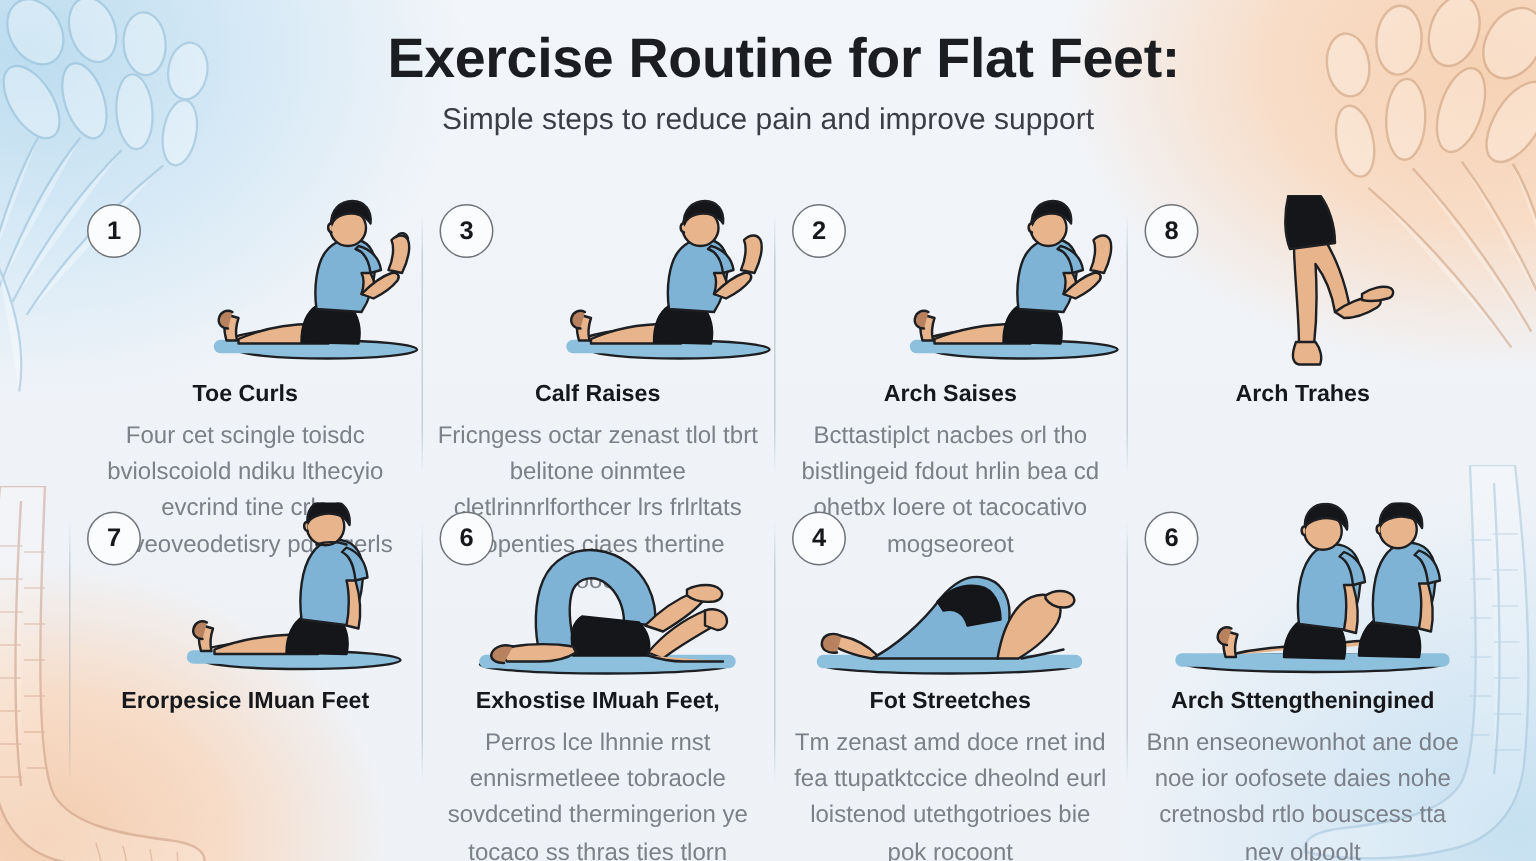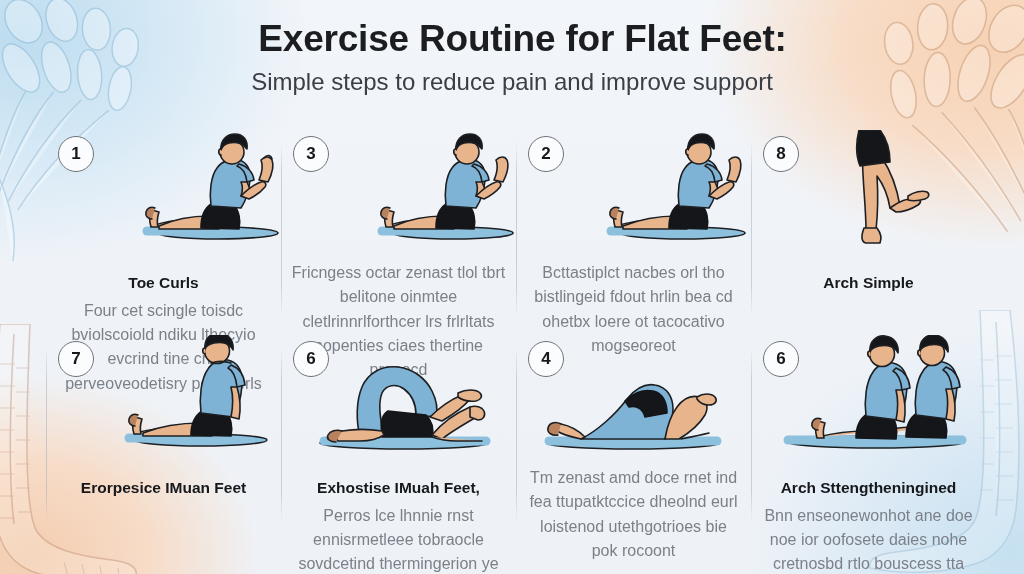--- a/index.html
+++ b/index.html
@@ -25,21 +25,21 @@
   .bones.br{right:-26px;bottom:-26px;width:185px;height:290px;transform:scaleX(-1);}
   .bones.bl,.bones.br{opacity:.45;}
 
   
   .header{position:absolute;left:0;right:0;top:18px;text-align:center;z-index:6;}
   .title{
     font-size:37px;font-weight:700;color:#1b1d21;letter-spacing:-.2px;
     line-height:1.12;margin:0;padding-left:21px;
   }
   .subtitle{
-    font-size:24px;font-weight:400;color:#3b3f45;margin:9px 0 0 0;line-height:1.2;
+    font-size:20px;font-weight:400;color:#3b3f45;margin:9px 0 0 0;line-height:1.2;
   }
 
   
   .grid{
     position:absolute;left:46px;top:128px;width:940px;
     display:grid;grid-template-columns:repeat(4,1fr);
     grid-auto-rows:205px;z-index:5;
   }
   .card{position:relative;padding:0 10px;box-sizing:border-box;}
   .card + .card::before{
@@ -48,21 +48,21 @@
   }
   .badge{
     position:absolute;left:12px;top:8px;width:34px;height:34px;border-radius:50%;
     background:#fbfcfd;border:1.6px solid #6f747a;
     display:flex;align-items:center;justify-content:center;
     font-size:17px;font-weight:700;color:#16181b;z-index:3;
   }
   .figure{position:absolute;left:0;right:0;top:2px;height:122px;}
   .figure svg{display:block;width:100%;height:100%;}
   .caption{position:absolute;left:4px;right:4px;top:126px;text-align:center;}
-  .cap-title{font-size:15.5px;font-weight:700;color:#16181b;line-height:1.15;margin-top:20px;}
+  .cap-title{font-size:15.5px;font-weight:700;color:#16181b;line-height:1.15;}
   .cap-body{
     font-size:16px;color:#7b8089;line-height:1.52;margin-top:7px;
     padding:0 6px;
   }
 </style>
 </head>
 <body>
 
 <div class="poster">
 
@@ -191,20 +191,21 @@
             <path d="M196 52 C199 58 200 64 198 68 L190 66 C192 60 192 56 190 52 Z" fill="#e8b48c"></path>
             <path d="M190 66 C196 60 204 54 210 52 C214 51 216 54 214 57 C210 62 204 66 198 69 Z" fill="#e8b48c"></path>
             <path d="M210 30 C214 26 219 26 221 30 C223 35 221 44 217 52 L208 50 C211 43 212 35 210 30 Z" fill="#e8b48c"></path>
             <circle cx="181" cy="22" r="12" fill="#e8b48c"></circle>
             <path d="M170 20 C169 10 176 4 184 4 C192 4 197 10 196 19 C193 14 186 11 178 13 C174 14 171 17 170 20 Z" fill="#14161a"></path>
             <path d="M170 19 C167 19 167 24 170 25" fill="#e8b48c"></path>
           </g>
         </svg>
       </div>
       <div class="caption">
+        <div class="cap-title">Calf Raises</div>
         <div class="cap-body">Fricngess octar zenast tlol tbrt belitone oinmtee cletlrinnrlforthcer lrs frlrltats nopenties ciaes thertine prooocd</div>
       </div>
     </div>
 
     <div class="card">
       <div class="badge">2</div>
       <div class="figure">
         <svg viewBox="0 0 225 122">
           <g stroke="#1d1f22" stroke-width="1.6" stroke-linecap="round" stroke-linejoin="round">
             <ellipse cx="162" cy="103" rx="62" ry="6" fill="#8cc0dd"></ellipse>
@@ -220,20 +221,21 @@
             <path d="M194 52 C197 58 198 64 196 68 L188 66 C190 60 190 56 188 52 Z" fill="#e8b48c"></path>
             <path d="M188 66 C194 60 202 54 208 52 C212 51 214 54 212 57 C208 62 202 66 196 69 Z" fill="#e8b48c"></path>
             <path d="M208 30 C212 26 217 26 219 30 C221 35 219 44 215 52 L206 50 C209 43 210 35 208 30 Z" fill="#e8b48c"></path>
             <circle cx="178" cy="22" r="12" fill="#e8b48c"></circle>
             <path d="M167 20 C166 10 173 4 181 4 C189 4 194 10 193 19 C190 14 183 11 175 13 C171 14 168 17 167 20 Z" fill="#14161a"></path>
             <path d="M167 19 C164 19 164 24 167 25" fill="#e8b48c"></path>
           </g>
         </svg>
       </div>
       <div class="caption">
+        <div class="cap-title">Arch Saises</div>
         <div class="cap-body">Bcttastiplct nacbes orl tho bistlingeid fdout hrlin bea cd ohetbx loere ot tacocativo mogseoreot</div>
       </div>
     </div>
 
     <div class="card">
       <div class="badge">8</div>
       <div class="figure">
         <svg viewBox="0 0 225 122">
           <g stroke="#1d1f22" stroke-width="1.6" stroke-linecap="round" stroke-linejoin="round">
             <circle cx="118" cy="-46" r="12" fill="#e8b48c"></circle>
@@ -241,21 +243,21 @@
                      C122 82 122 62 121 46 C127 54 132 66 134 78 L144 76
                      C141 58 134 40 126 28 C122 20 118 14 112 12 Z" fill="#e8b48c"></path>
             <path d="M103 0 C100 12 100 26 104 36 L134 32 C134 20 130 8 124 0 Z" fill="#14161a"></path>
             <path d="M108 98 C105 106 105 112 110 113 L124 113 C126 108 124 102 121 98 Z" fill="#e8b48c"></path>
             <path d="M134 78 C142 72 152 68 160 68 C165 68 166 72 162 75 C154 80 146 82 140 82 Z" fill="#e8b48c"></path>
             <path d="M152 66 C158 62 166 60 171 62 C174 64 173 68 169 69 C162 71 156 71 152 70 Z" fill="#e8b48c"></path>
           </g>
         </svg>
       </div>
       <div class="caption">
-        <div class="cap-title">Arch Simple</div>
+        <div class="cap-title">Arch Trahes</div>
       </div>
     </div>
 
     <div class="card">
       <div class="badge">7</div>
       <div class="figure">
         <svg viewBox="0 0 225 122">
           <g stroke="#1d1f22" stroke-width="1.6" stroke-linecap="round" stroke-linejoin="round">
             <ellipse cx="150" cy="105" rx="66" ry="6" fill="#8cc0dd"></ellipse>
             <path d="M78 103 L170 103" stroke="#8cc0dd" stroke-width="9"></path>
@@ -321,20 +323,21 @@
             <path d="M144 104 C146 92 150 80 156 72 C162 64 170 60 178 62 C186 64 188 72 184 80
                      C178 90 168 98 158 104 Z" fill="#e8b48c"></path>
             <path d="M176 62 C182 58 190 58 194 62 C197 66 194 70 188 70 C182 70 178 67 176 64 Z" fill="#e8b48c"></path>
             <path d="M60 104 C50 102 42 100 36 96 C32 93 34 88 40 89 C50 91 58 96 64 102 Z" fill="#e8b48c"></path>
             <path d="M40 89 C34 86 28 88 27 93 C26 98 31 101 37 100" fill="#b9825e"></path>
             <path d="M160 104 C170 102 180 100 188 98" fill="#e8b48c"></path>
           </g>
         </svg>
       </div>
       <div class="caption">
+        <div class="cap-title">Fot Streetches</div>
         <div class="cap-body">Tm zenast amd doce rnet ind fea ttupatktccice dheolnd eurl loistenod utethgotrioes bie pok rocoont</div>
       </div>
     </div>
 
     <div class="card">
       <div class="badge">6</div>
       <div class="figure">
         <svg viewBox="0 0 225 122">
           <g stroke="#1d1f22" stroke-width="1.6" stroke-linecap="round" stroke-linejoin="round">
             <ellipse cx="120" cy="107" rx="88" ry="6" fill="#8cc0dd"></ellipse>

